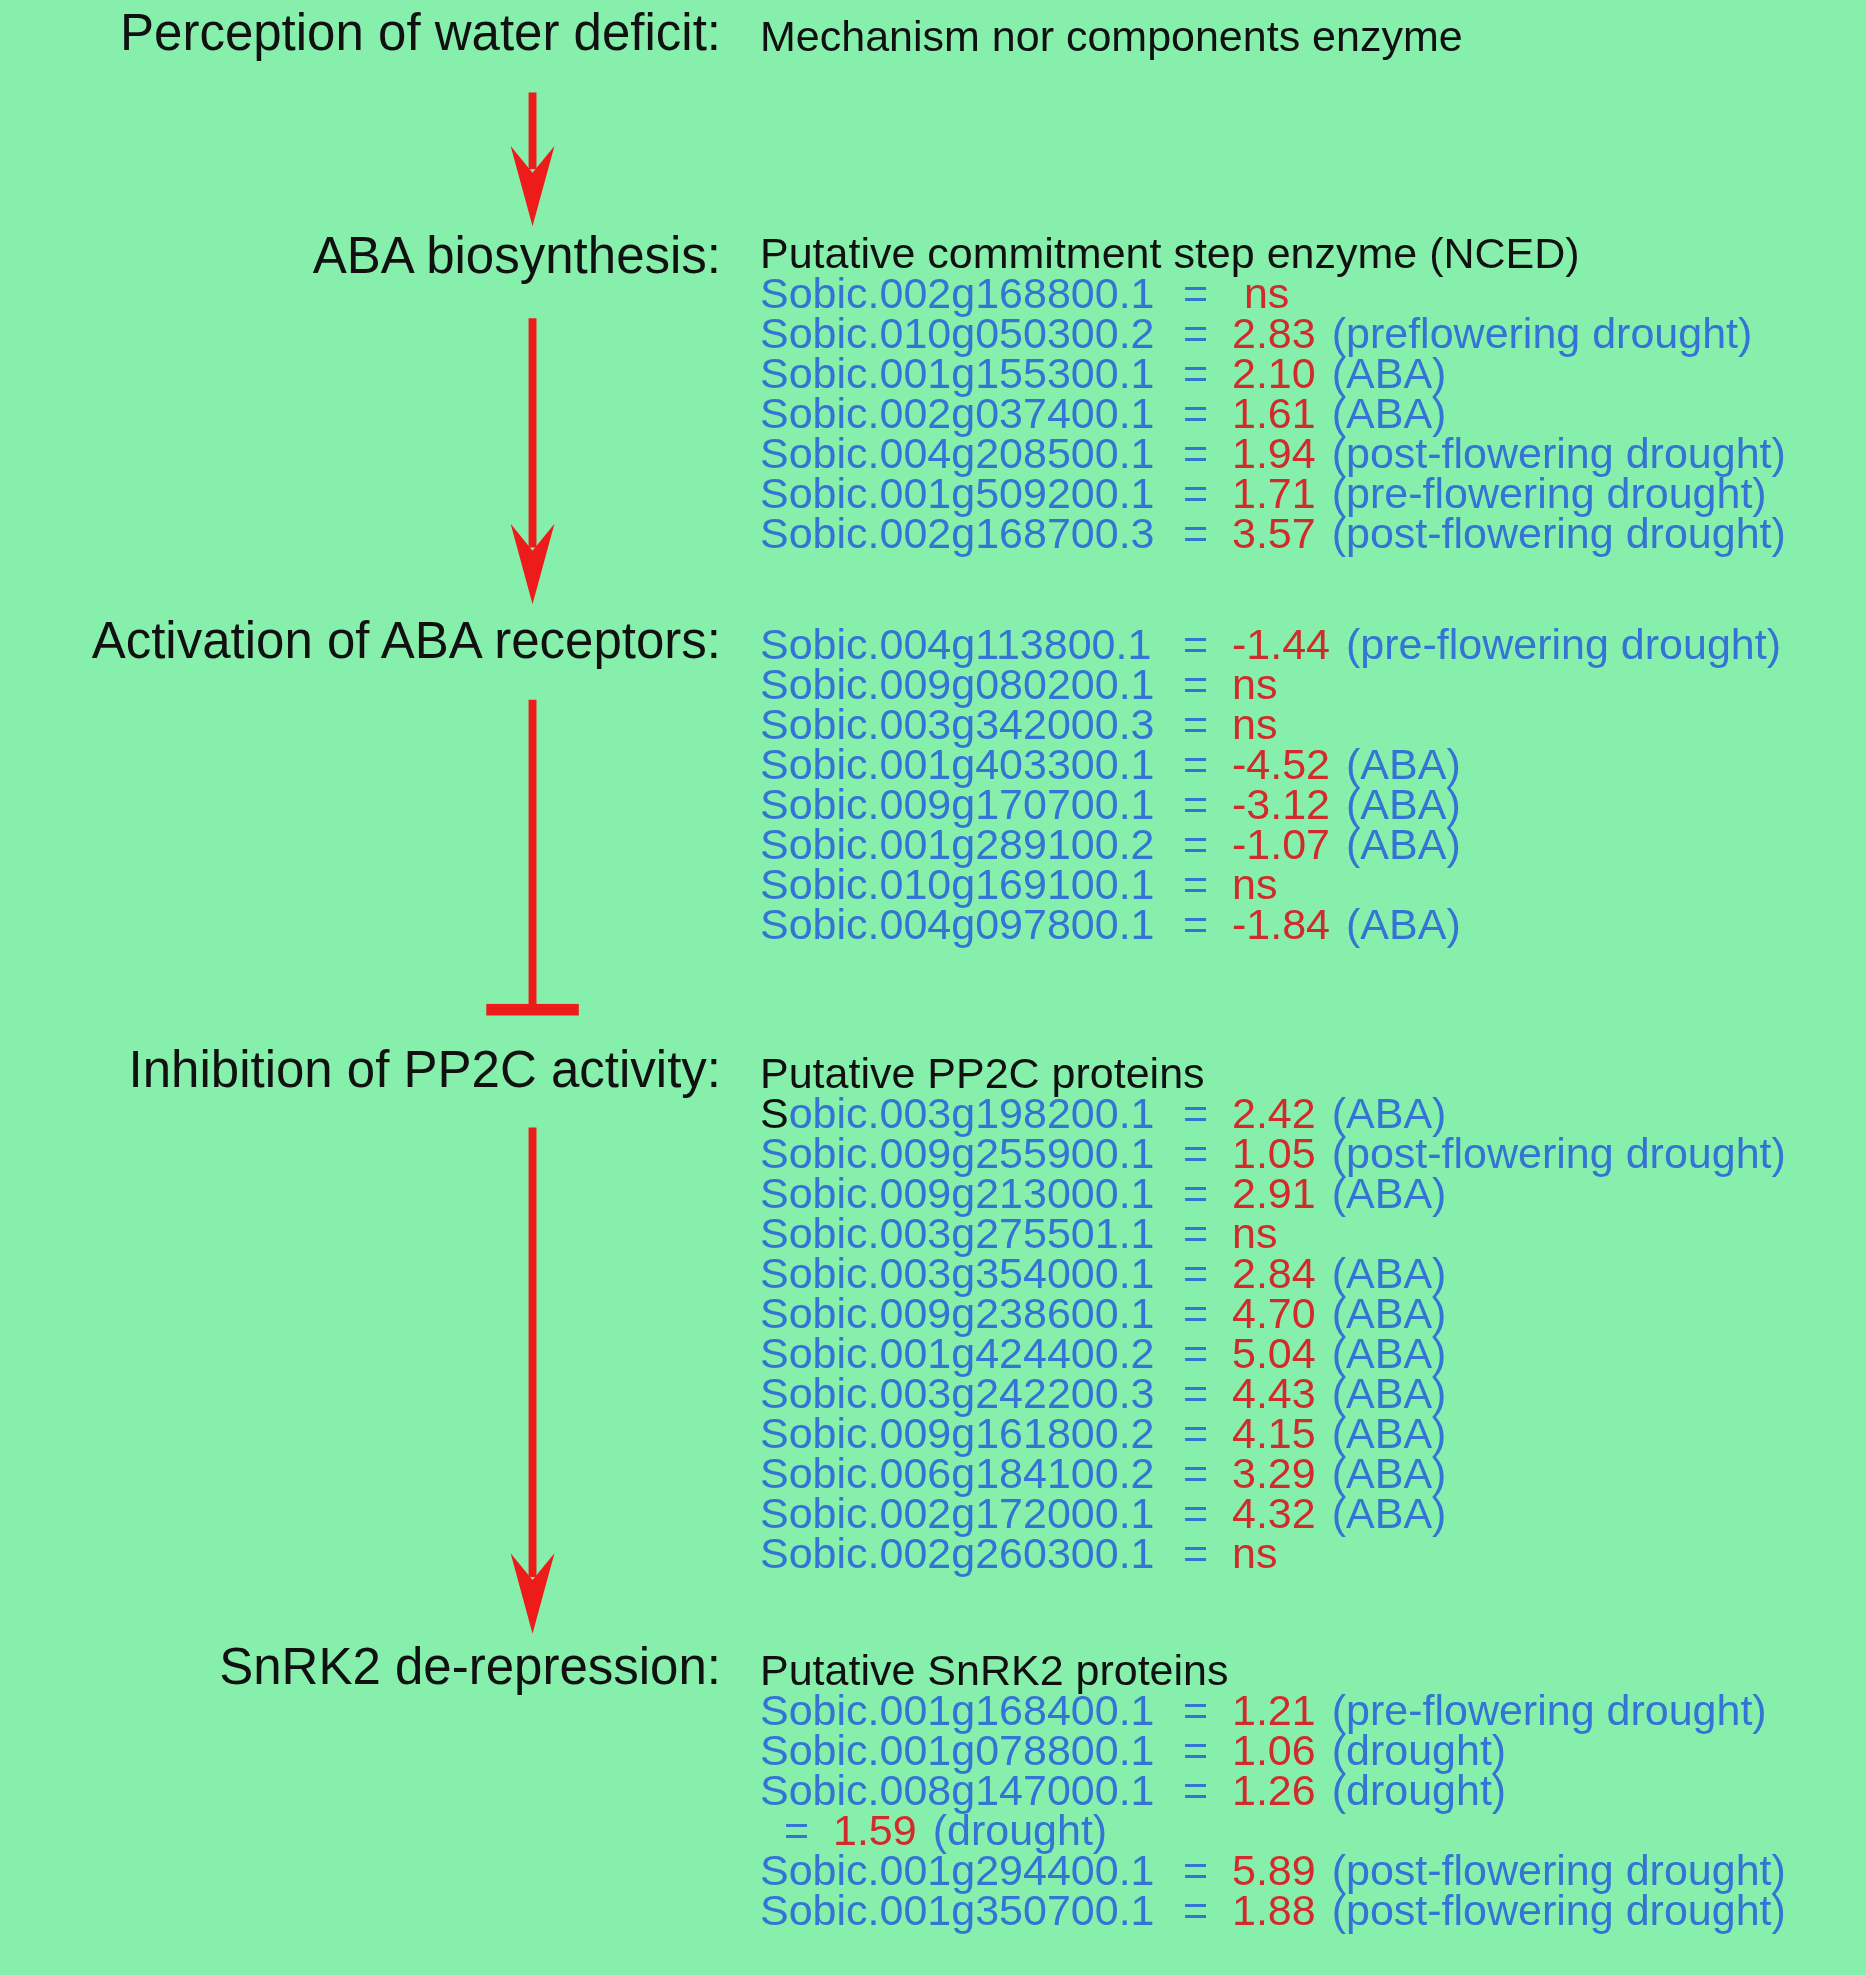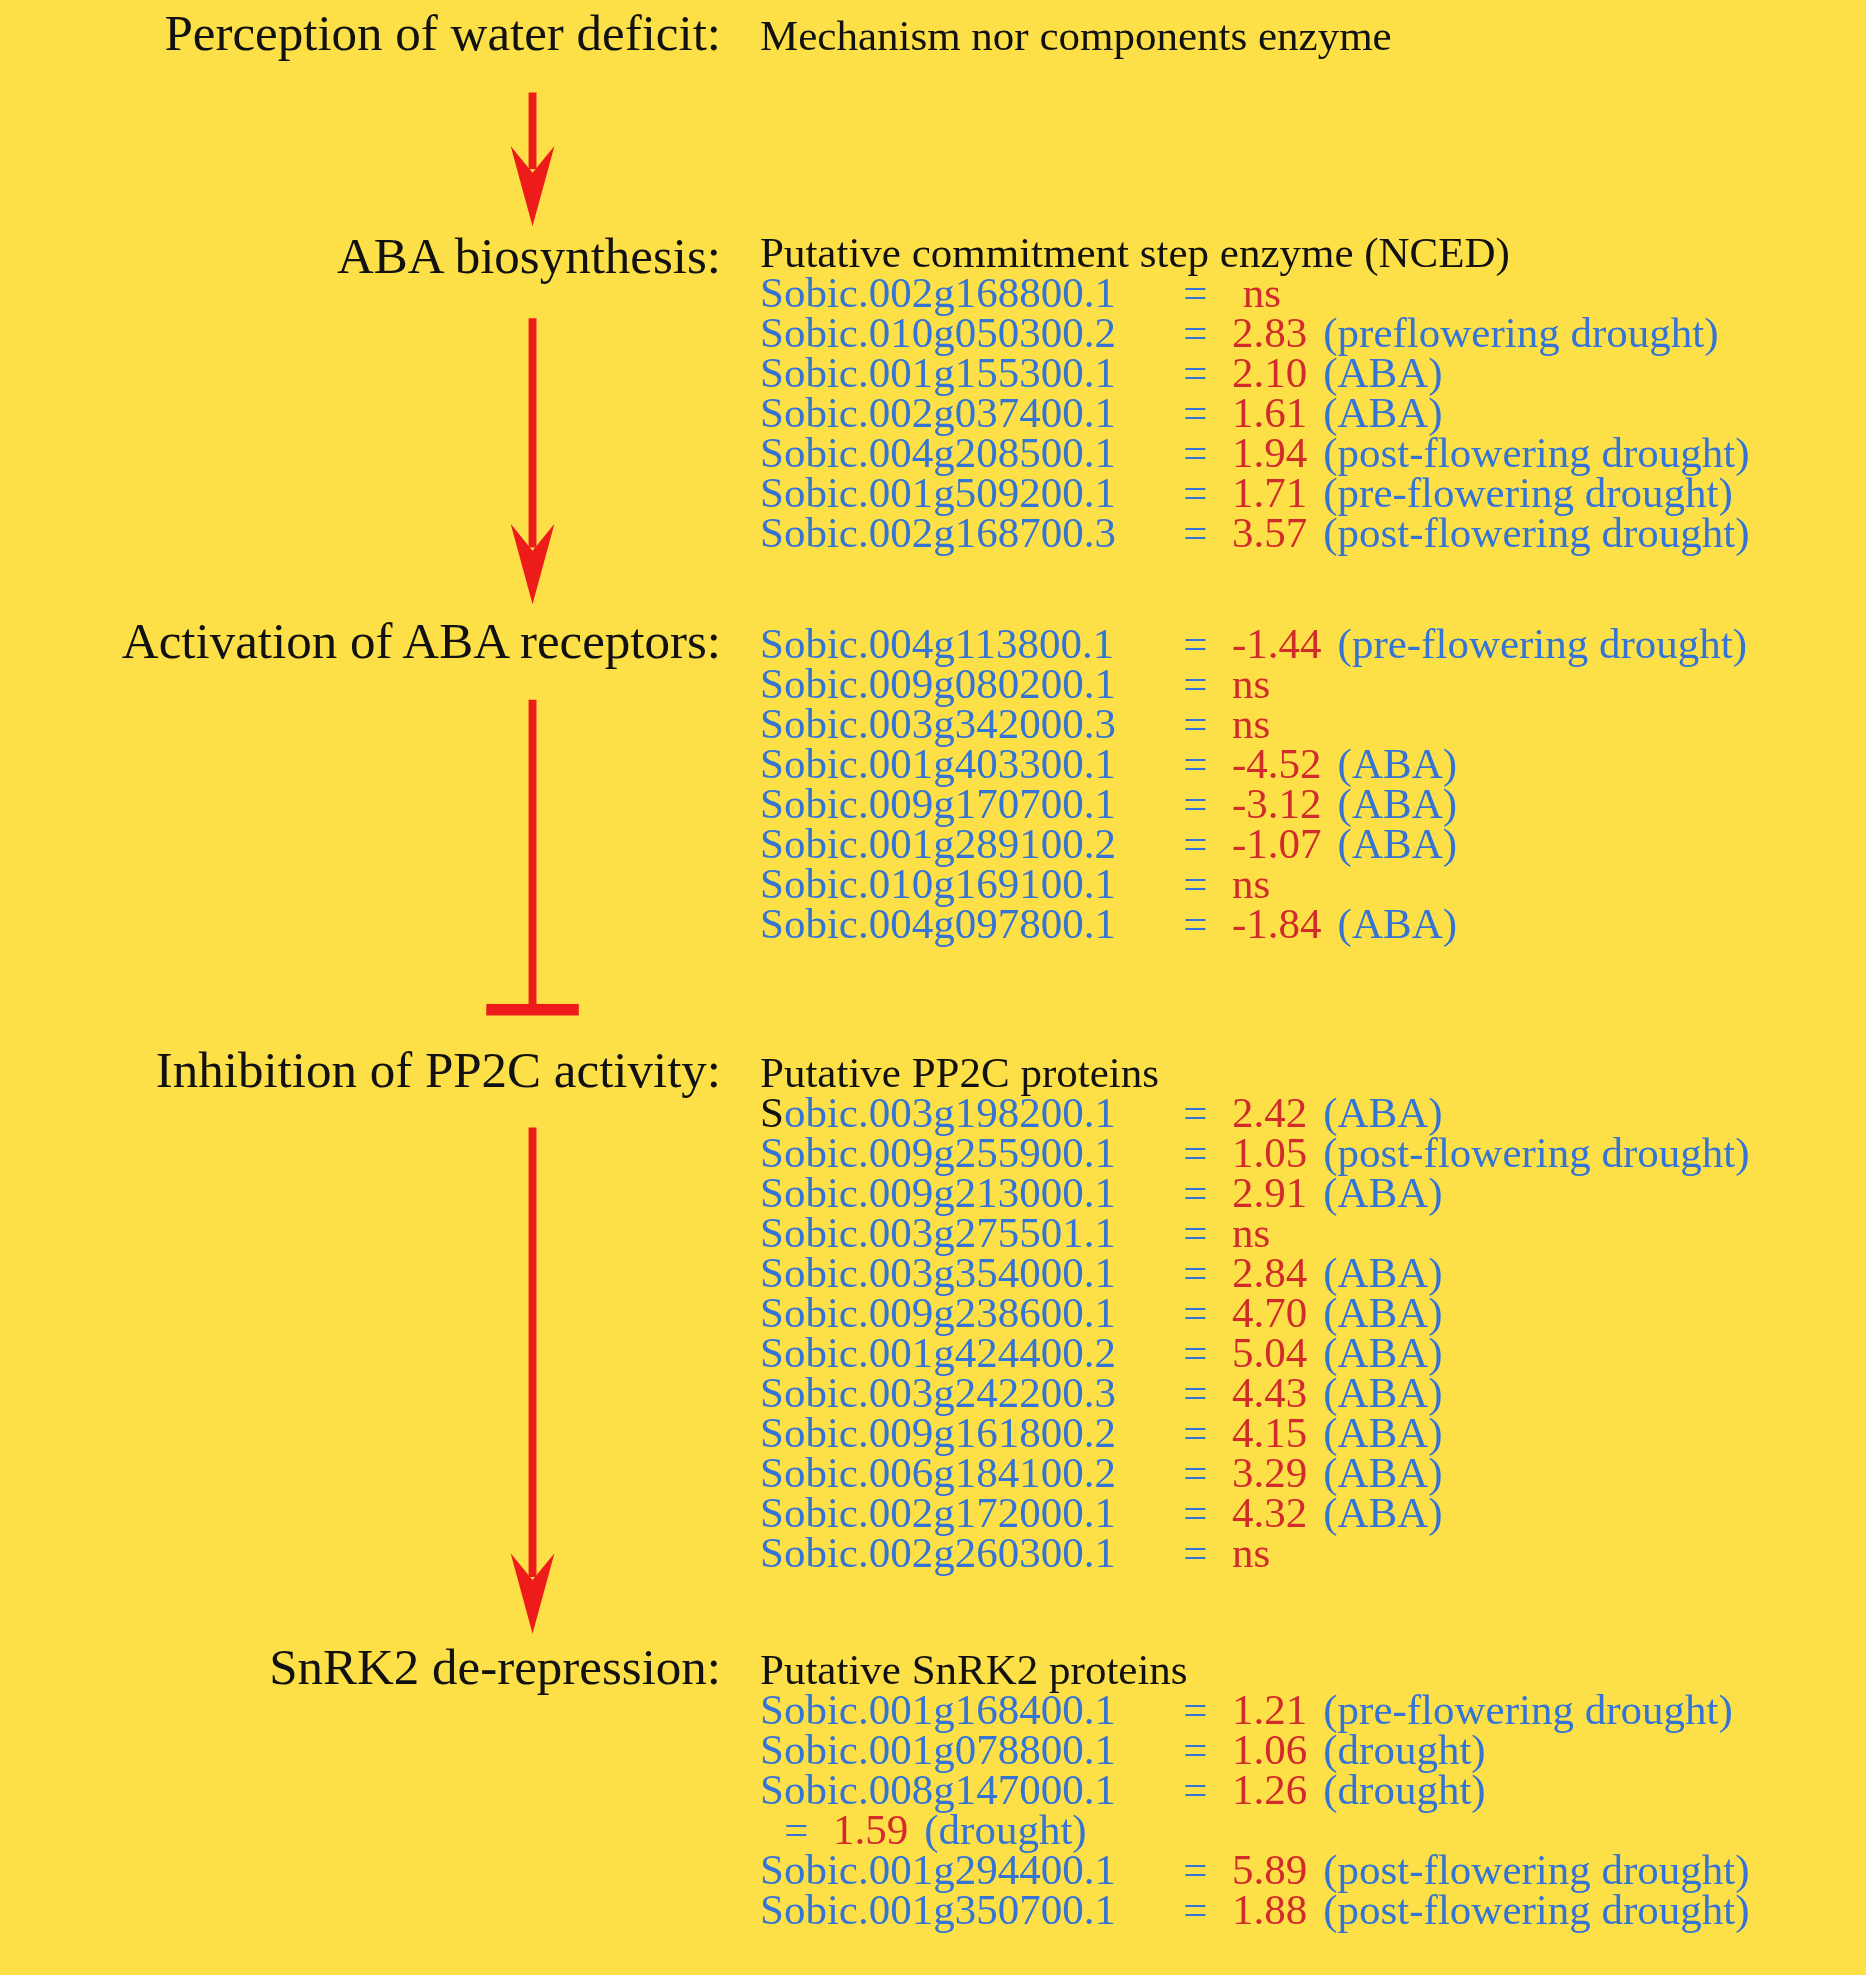--- a/index.html
+++ b/index.html
@@ -6,22 +6,22 @@
     --blue: #3474d4;
     --red: #d22b2b;
     --arrow-red: #ee1b1b;
     --black: #111111;
   }
   html, body { margin: 0; padding: 0; background: #ffffff; }
   #canvas {
     position: relative;
     width: 1867px;
     height: 1975px;
-    background: #fde047;
-    font-family: Liberation Serif, serif;
+    background: #86efac;
+    font-family: Liberation Sans, sans-serif;
     overflow: hidden;
   }
   .stage { position: absolute; left: 0; top: 0; width: 100%; height: 0; }
   .slabel {
     position: absolute;
     left: 0;
     width: 721px;
     text-align: right;
     font-size: 51px;
     line-height: 56px;

